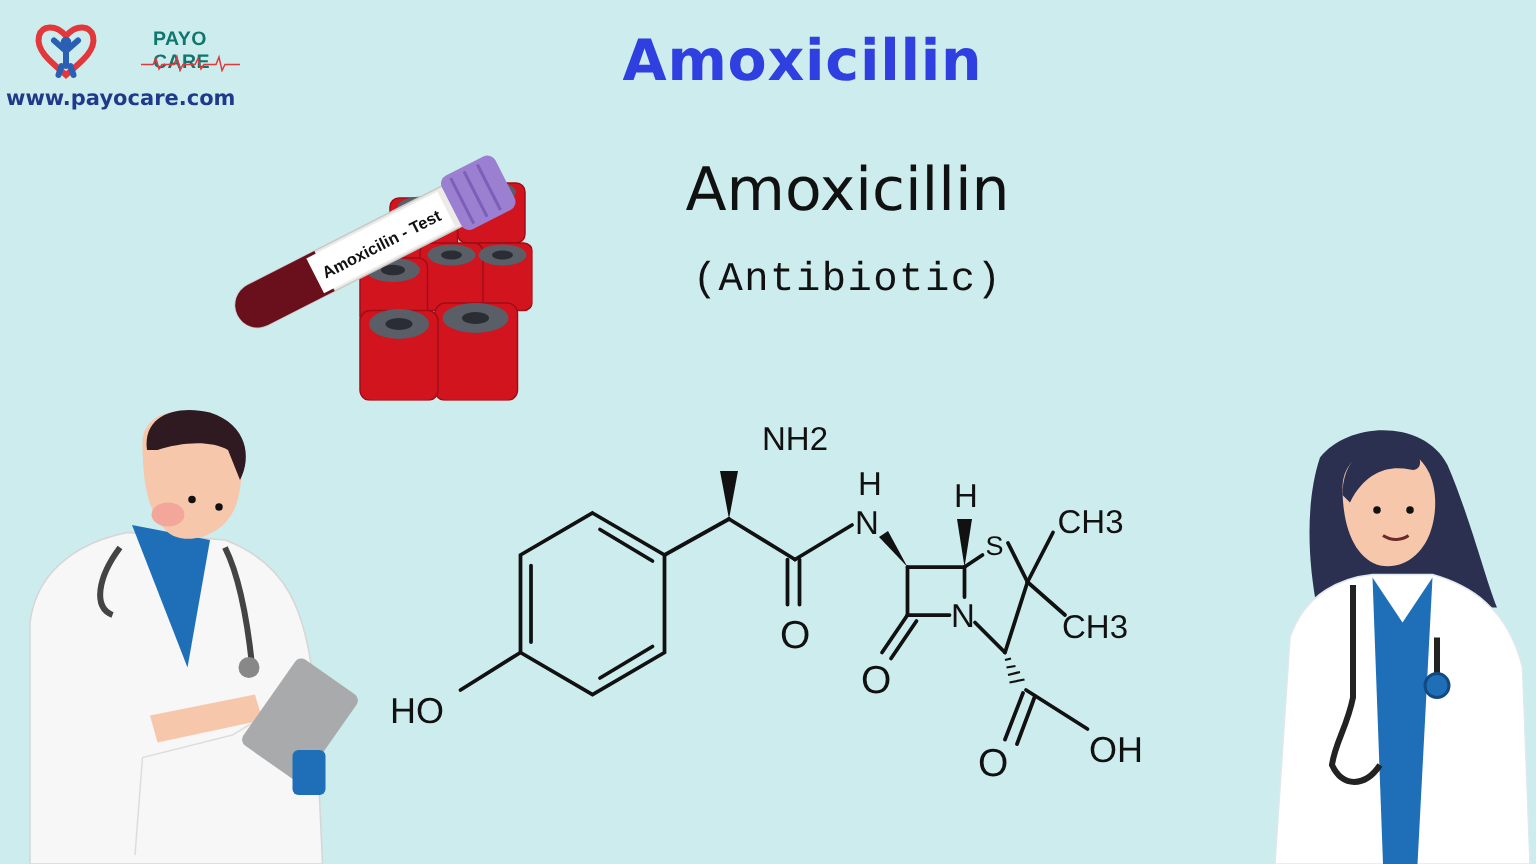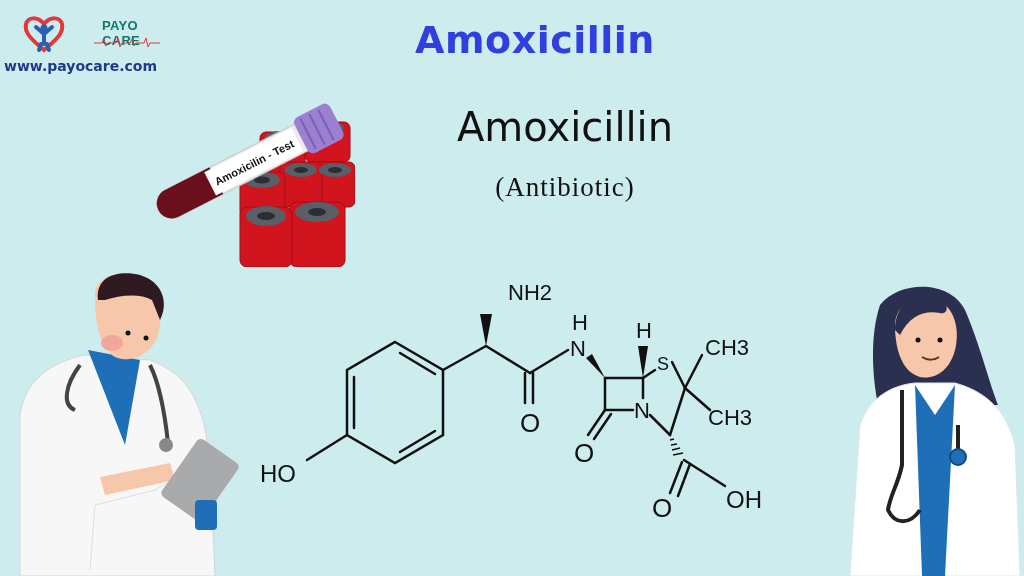--- a/index.html
+++ b/index.html
@@ -3,21 +3,21 @@
 <meta charset="utf-8">
 <style>
   html, body { margin:0; padding:0; }
   body { width:1024px; height:576px; background:#cdeced; position:relative; overflow:hidden; font-family:"DejaVu Sans", sans-serif; }
   .abs { position:absolute; }
   .logo { left:22px; top:14px; width:140px; height:40px; }
   .logo-text { position:absolute; left:45px; top:4px; font-family:"Liberation Sans", sans-serif; font-size:13px; font-weight:bold; color:#0f766e; letter-spacing:0.3px;padding-left:35px; }
   .site-url { left:4px; top:58px; font-family:"DejaVu Sans", sans-serif; font-weight:bold; font-size:14px; color:#1f3a8a;text-align:right; }
   .main-title { left:360px; top:18px; width:350px; text-align:center; font-family:"DejaVu Sans", sans-serif; font-weight:bold; font-size:38px; color:#2f3fe0; letter-spacing:0.5px; }
   .sub-title { left:420px; top:104px; width:290px; text-align:center; font-family:"DejaVu Sans", sans-serif; font-size:40px; color:#111; }
-  .sub-class { left:420px; top:172px; width:290px; text-align:center; font-family:Liberation Serif, serif; font-size:27px; color:#111; letter-spacing:1px; }
+  .sub-class { left:420px; top:172px; width:290px; text-align:center; font-family:Liberation Mono, monospace; font-size:27px; color:#111; letter-spacing:1px; }
   svg text { font-family:"Liberation Sans", sans-serif; }
 </style>
 </head>
 <body>
 
 <div class="abs logo">
   <svg width="44" height="40" viewBox="0 0 44 40">
     <path d="M22 36 C10 26 2 19 4 10 C6 3 15 2 22 10 C29 2 38 3 40 10 C42 19 34 26 22 36 Z" fill="none" stroke="#e2383b" stroke-width="4"></path>
     <circle cx="22" cy="14" r="3.5" fill="#2b5fb3"></circle>
     <path d="M22 18 L22 30 M14 13 L22 20 L30 13 M19 30 L17 36 M25 30 L27 36" stroke="#2b5fb3" stroke-width="4" stroke-linecap="round" fill="none"></path>

